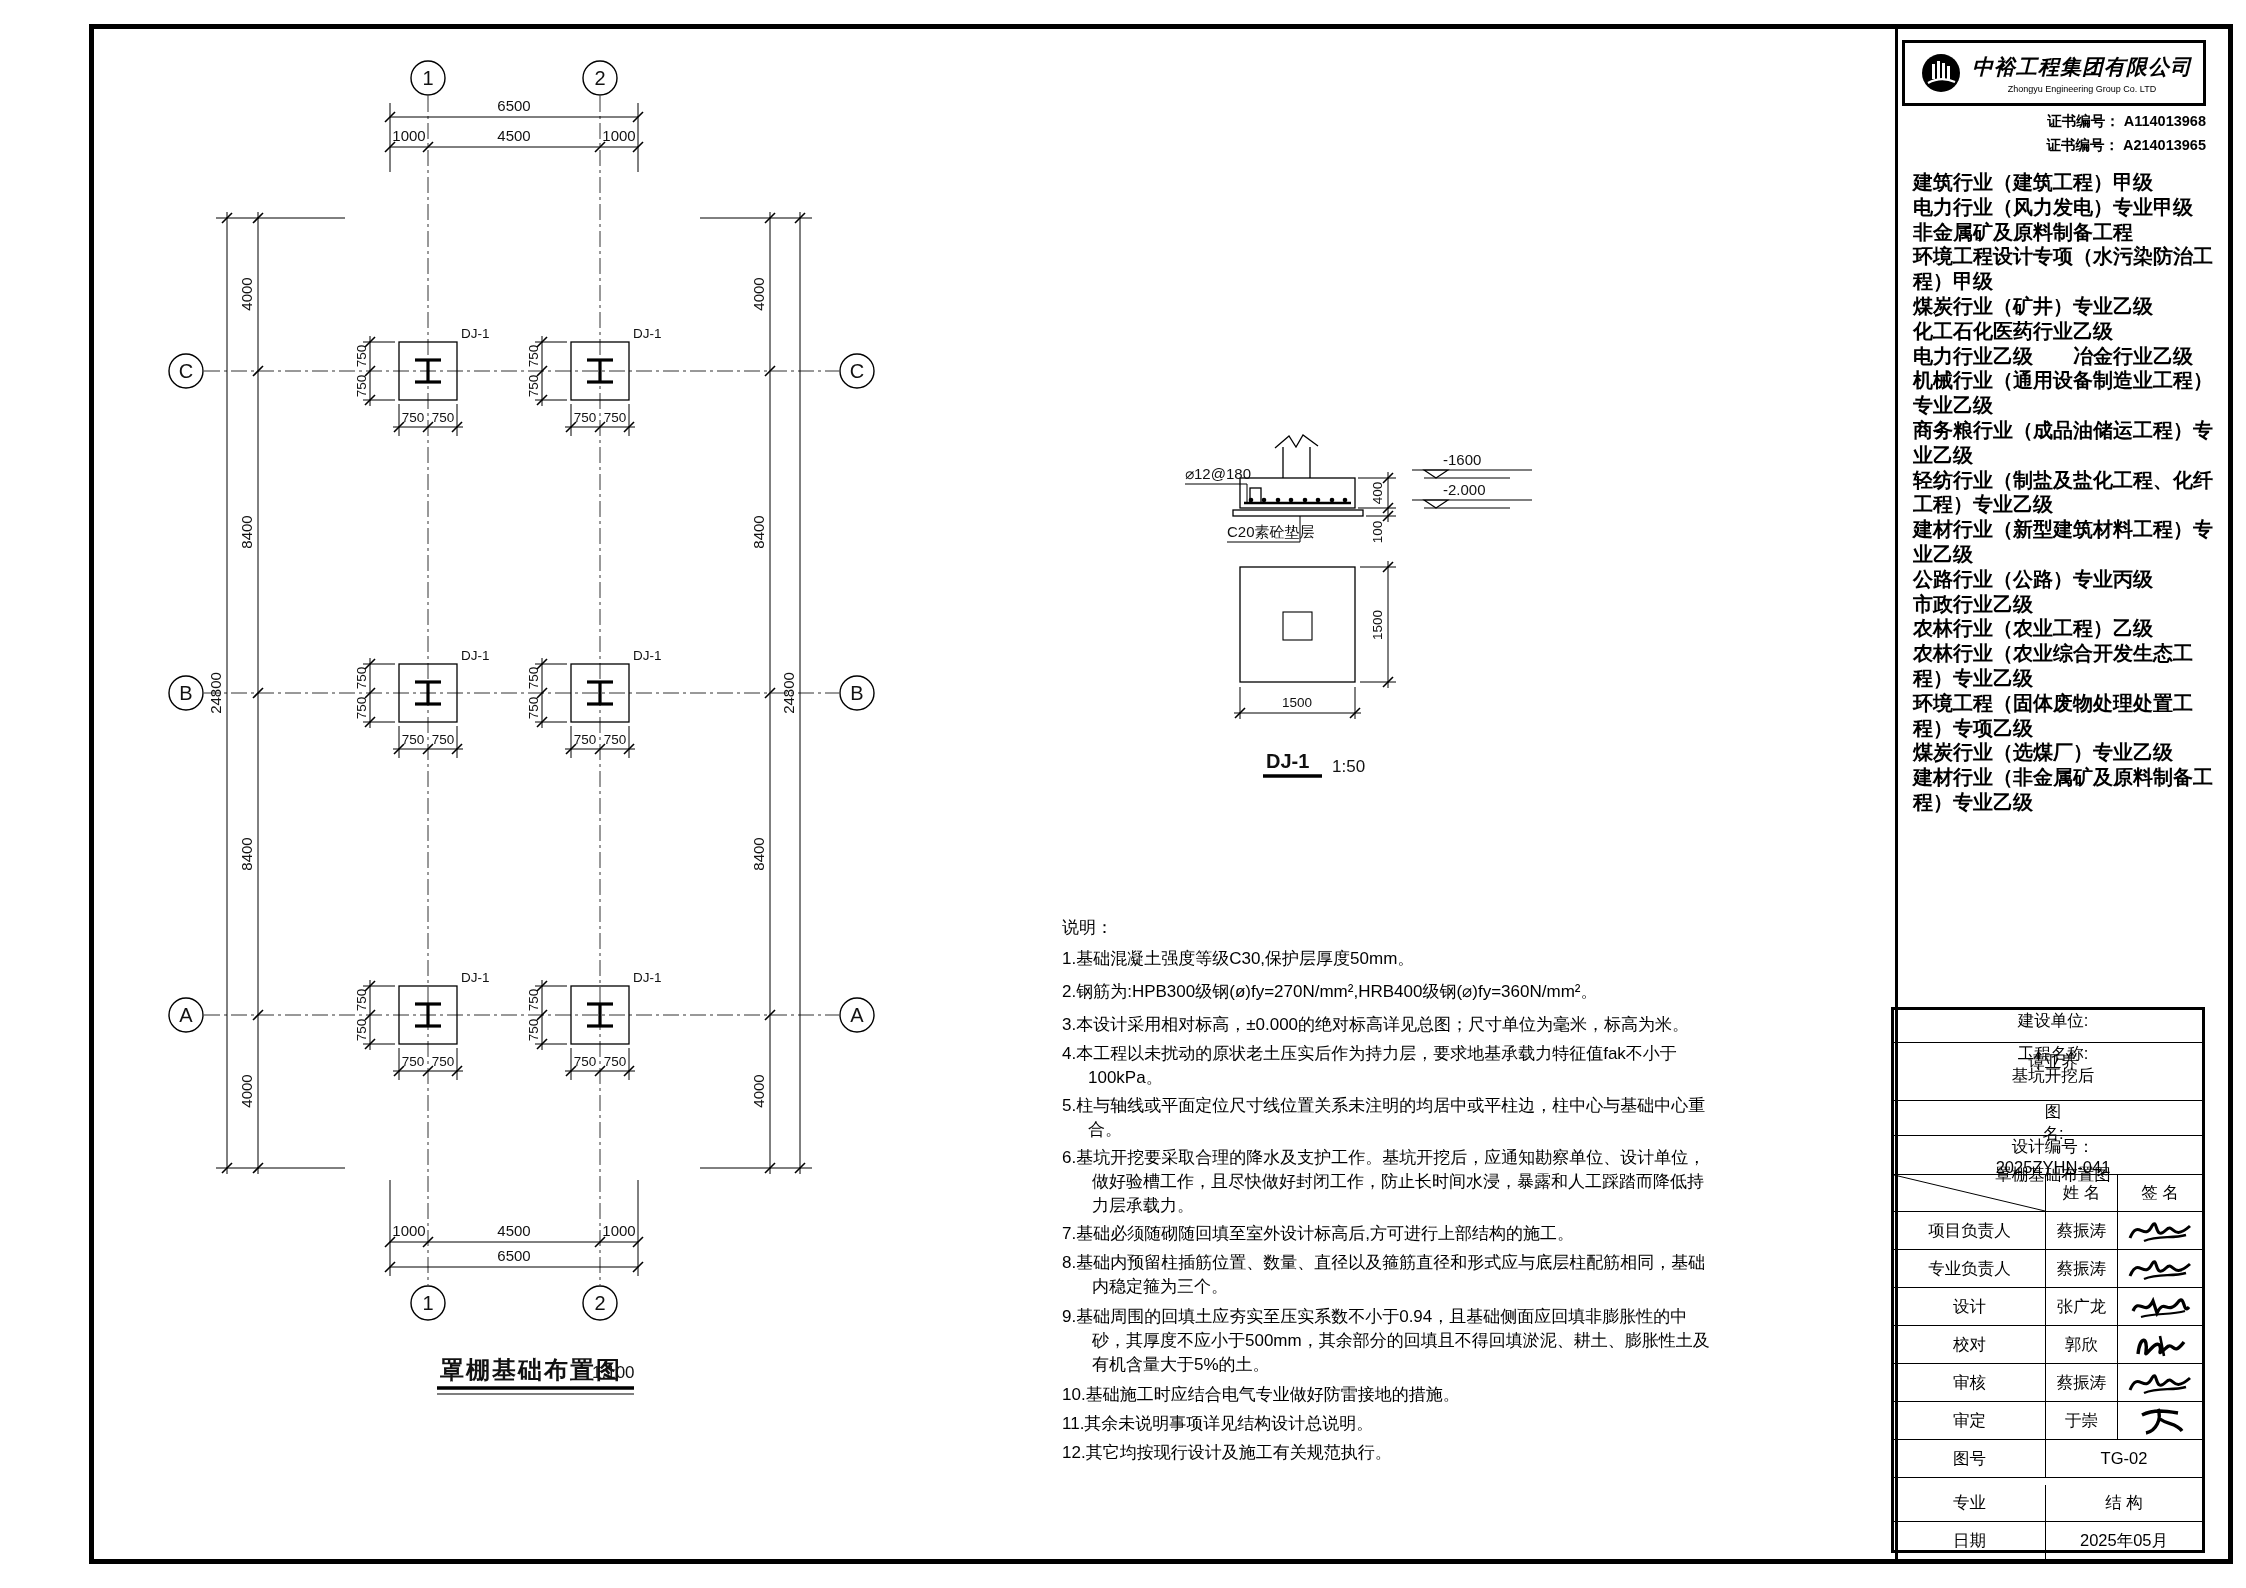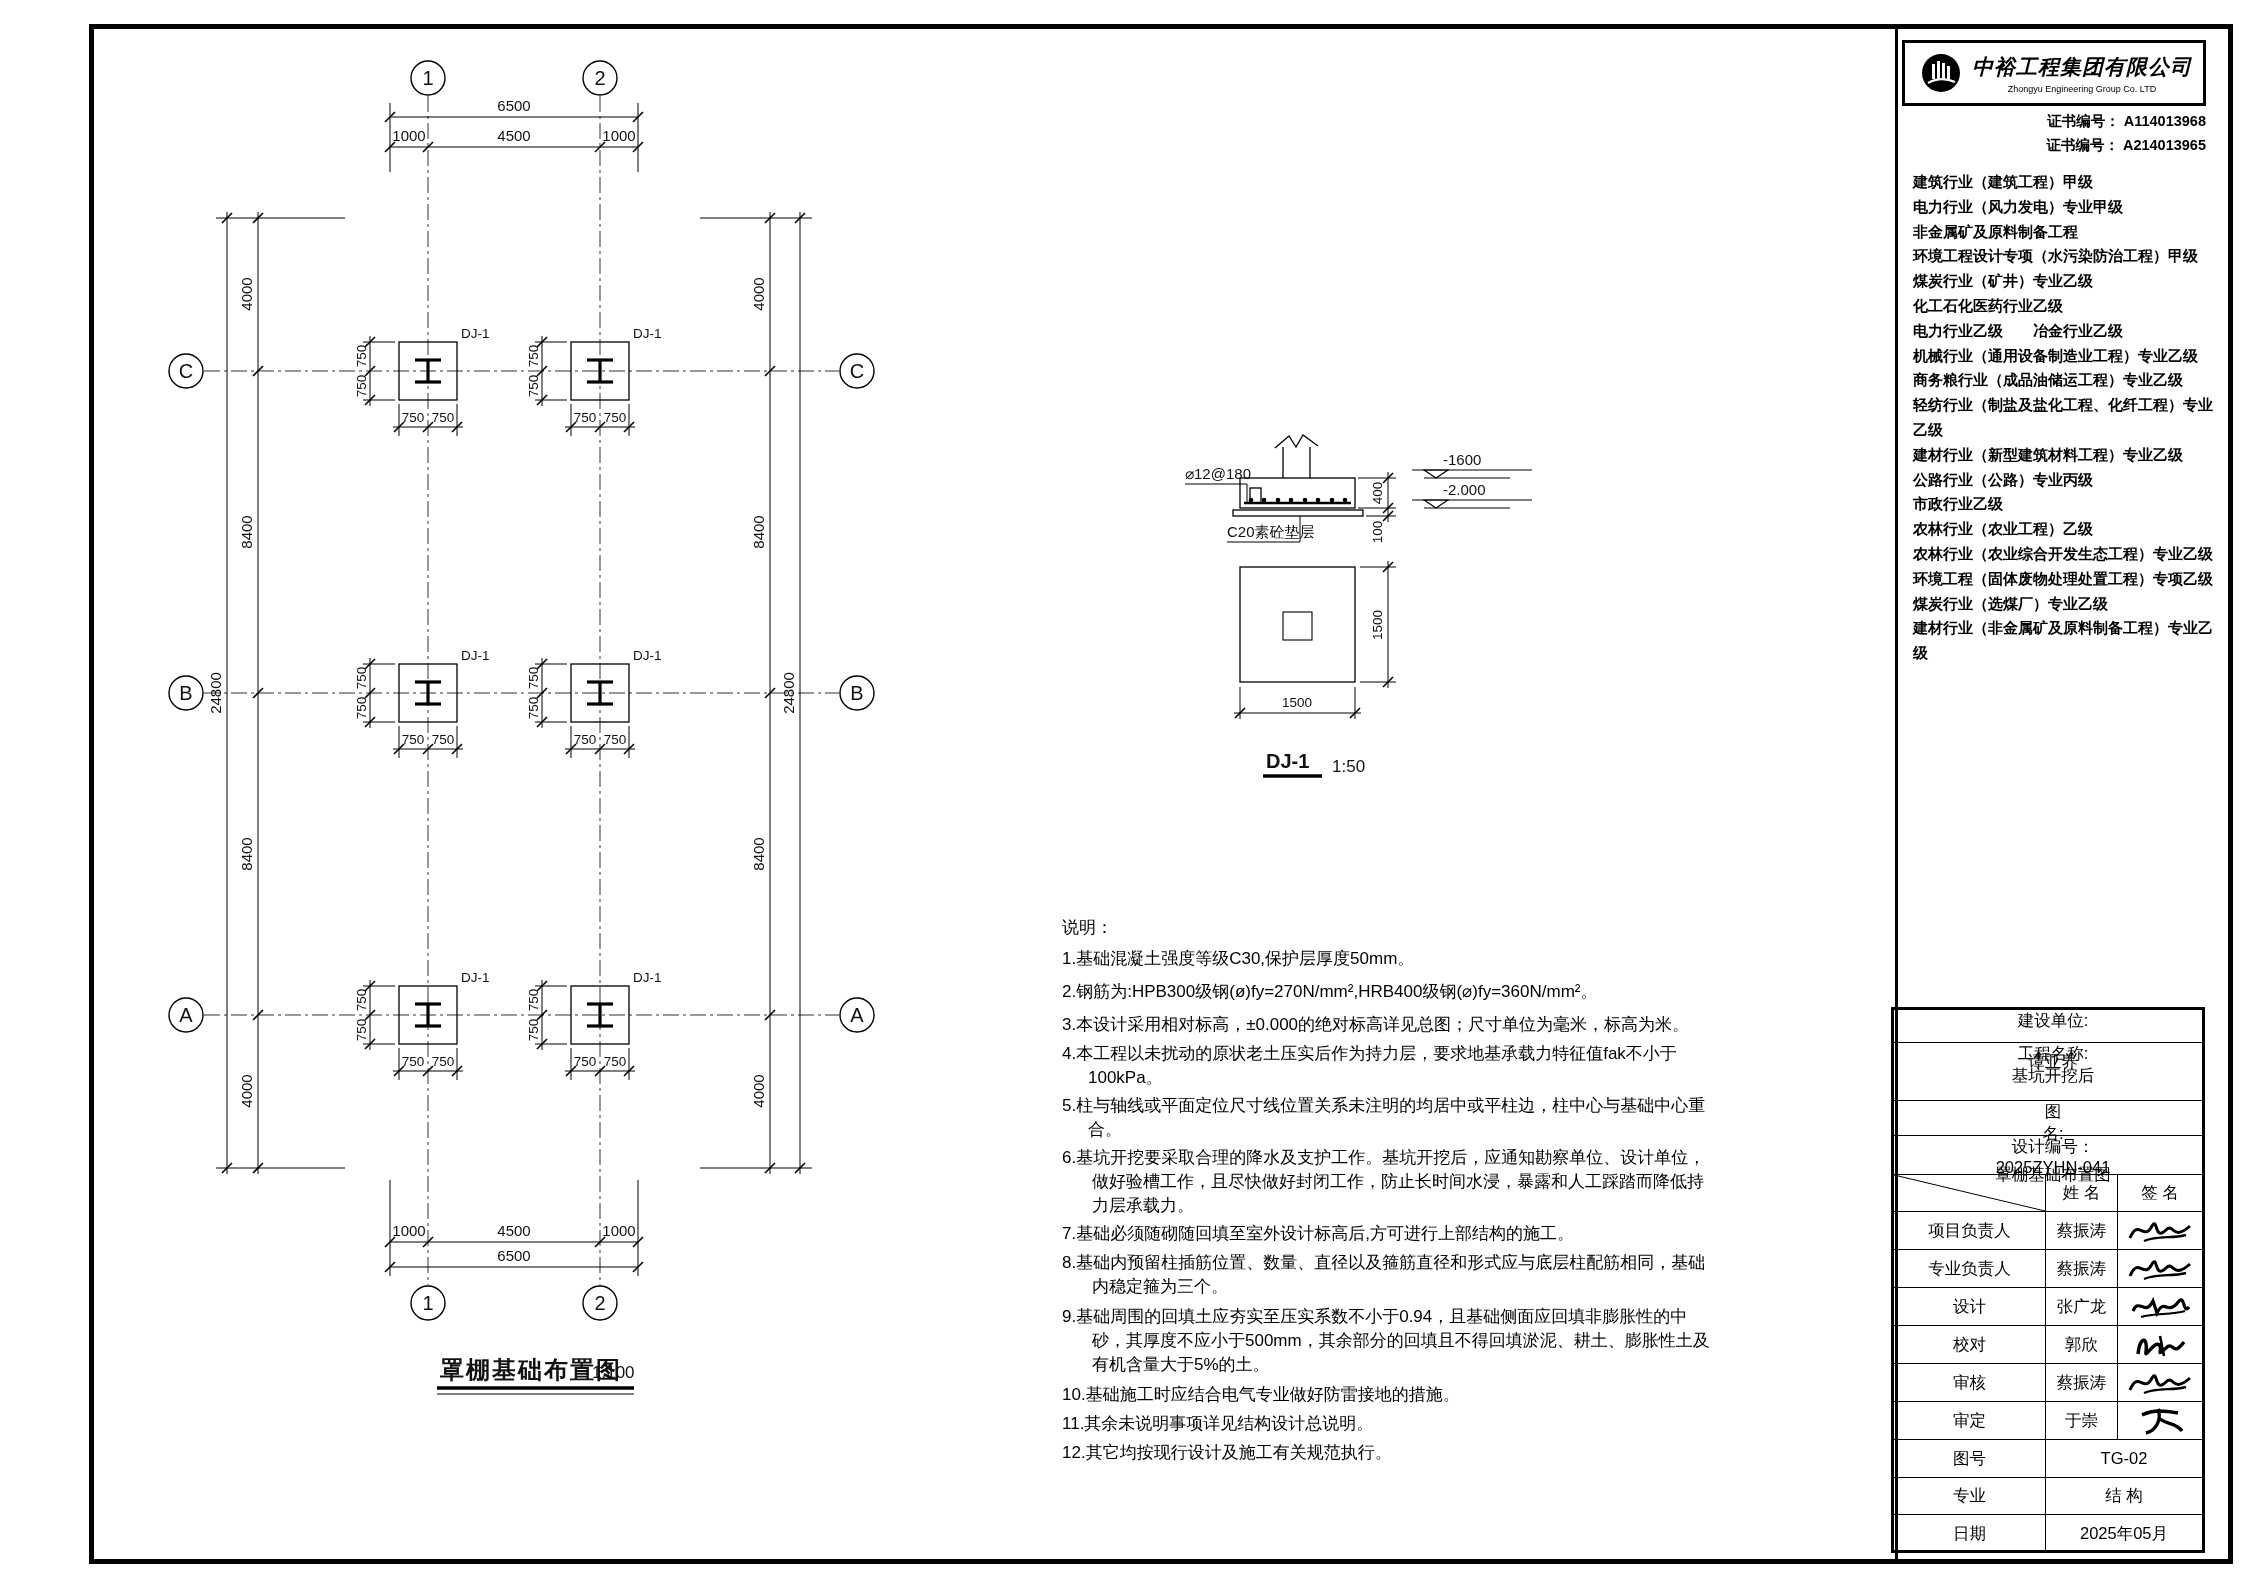--- a/index.html
+++ b/index.html
@@ -17,21 +17,21 @@
   .dtitle{font-size:20px;font-weight:bold;}
   .lbl{font-size:15px;}
   
   .companyBox{position:absolute;left:1902px;top:40px;width:304px;height:66px;border:3px solid #000;box-sizing:border-box;display:flex;align-items:center;}
   .logo{width:40px;height:40px;margin-left:16px;flex:0 0 auto;}
   .cname{flex:1;text-align:center;}
   .cname .zh{font-size:21px;font-weight:bold;letter-spacing:1px;font-style:italic;}
   .cname .en{font-size:9px;margin-top:3px;}
   .certs{position:absolute;left:1902px;top:112px;width:304px;text-align:right;font-size:14.5px;font-weight:bold;}
   .certs div{margin-bottom:5px;}
-  .quals{position:absolute;left:1913px;top:170px;width:310px;font-size:15px;font-weight:bold;line-height:24.8px;}
+  .quals{position:absolute;left:1913px;top:170px;width:310px;font-size:20px;font-weight:bold;line-height:24.8px;}
   
   .tblock{position:absolute;left:1891px;top:1007px;width:314px;height:546px;border:3px solid #000;box-sizing:border-box;font-size:16.5px;}
   .trow{box-sizing:border-box;border-bottom:1.5px solid #000;display:flex;align-items:center;padding-left:10px;flex-direction:column;}
   .cellrow{box-sizing:border-box;border-bottom:1px solid #000;display:flex;align-items:stretch;padding:0;}
   .c1{width:152px;border-right:1px solid #000;display:flex;align-items:center;justify-content:center;box-sizing:border-box;}
   .c2{width:72px;border-right:1px solid #000;display:flex;align-items:center;justify-content:center;box-sizing:border-box;}
   .c3{flex:1;display:flex;align-items:center;justify-content:center;}
   .cv{flex:1;display:flex;align-items:center;justify-content:center;}
   .diag{position:relative;}
   .gap60{display:inline-block;width:58px;}
@@ -418,21 +418,21 @@
           <svg class="sig" width="56" height="32" viewBox="0 0 56 32">
             <path d="M10,10 C22,4 34,6 46,8 M26,4 C30,14 24,26 14,28 M28,14 C36,20 44,18 50,26" stroke="#000" stroke-width="3.4" fill="none"></path>
           </svg>
         </div>
     </div>
 
     <div class="cellrow" style="height:38px;">
       <div class="c1">图号</div>
       <div class="cv">TG-02</div>
     </div>
-    <div class="cellrow" style="height:37px;">
+    <div class="cellrow" style="height:37px;margin-top:7px;">
       <div class="c1">专业</div>
       <div class="cv">结 构</div>
     </div>
     <div class="cellrow" style="height:38px;border-bottom:none;">
       <div class="c1">日期</div>
       <div class="cv">2025年05月</div>
     </div>
   </div>
 </div>
 

